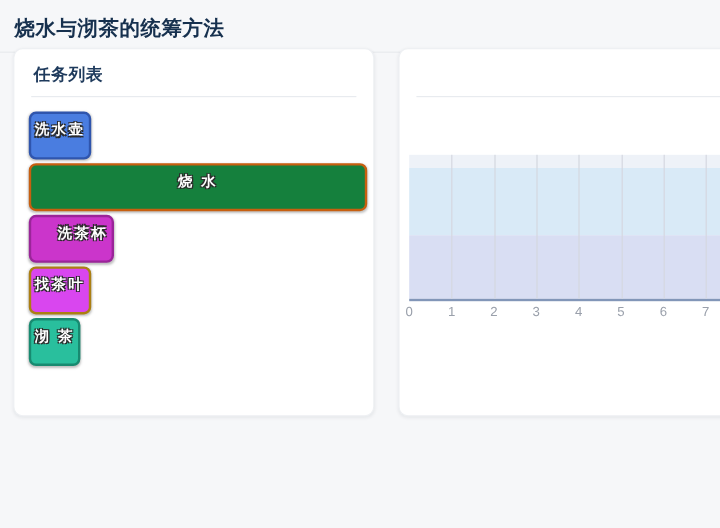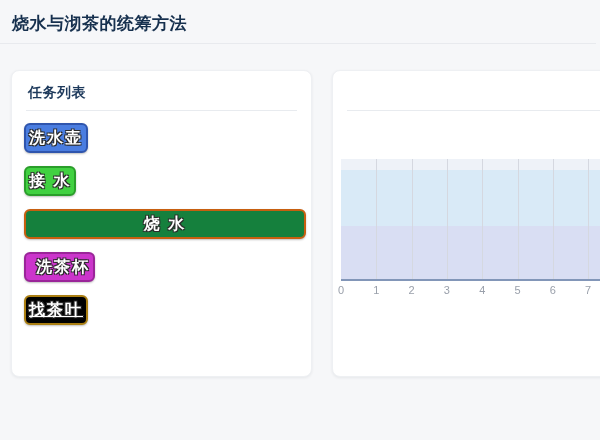--- a/index.html
+++ b/index.html
@@ -10,40 +10,40 @@
   }
   .page-header{
     position:absolute;left:0;top:0;width:596px;height:44px;
     border-bottom:1px solid #e8eaee;box-sizing:border-box;
   }
   .page-title{
     margin:0;position:absolute;left:12px;top:12px;
     font-size:17px;font-weight:bold;color:#16304e;letter-spacing:.5px;
   }
   .panel{
-    position:absolute;top:70px;height:307px;background:#ffffff;
+    position:absolute;top:40px;height:307px;background:#ffffff;
     border:1px solid #eef0f3;border-radius:8px;box-sizing:border-box;
     box-shadow:0 1px 3px rgba(16,24,40,.07);overflow:hidden;
   }
   .task-panel{left:11px;width:301px;}
   .timeline-panel{left:332px;width:600px;}
   .panel-title{
     position:absolute;left:16px;top:13px;
     font-size:14px;font-weight:bold;color:#1e3a5c;letter-spacing:.5px;
   }
   .panel-divider{
     position:absolute;left:14px;right:14px;top:39px;height:0;
     border-top:1px solid #e8ebef;
   }
   .task-list{position:absolute;left:12px;top:52px;right:8px;}
   .task-row{margin-bottom:13px;height:30px;}
   .task-btn{
-    display:inline-block;box-sizing:border-box;height:30px;line-height:26px;
+    display:inline-block;box-sizing:border-box;height:40px;line-height:26px;
     border:2px solid;border-radius:6px;padding:0 3px;
-    color:#ffffff;font-size:16px;font-weight:bold;text-align:center;
+    color:#ffffff;font-size:12px;font-weight:bold;text-align:center;
     letter-spacing:2px;cursor:pointer;vertical-align:top;
     text-shadow:-1px -1px 0 #2b2b2b,1px -1px 0 #2b2b2b,-1px 1px 0 #2b2b2b,1px 1px 0 #2b2b2b;
     box-shadow:0 1px 2px rgba(0,0,0,.25);
   }
   .chart-area{position:absolute;left:0;top:0;right:0;bottom:0;}
   .band{position:absolute;left:8px;right:0;}
   .band-strip{top:88px;height:11px;}
   .band-lane1{top:99px;height:56px;}
   .band-lane2{top:155px;height:53px;}
   .axis-line{position:absolute;left:8px;right:0;top:208px;height:2px;}
@@ -58,24 +58,24 @@
 
 <div class="page-header">
   <h1 class="page-title">烧水与沏茶的统筹方法</h1>
 </div>
 
 <div class="panel task-panel">
   <div class="panel-title">任务列表</div>
   <div class="panel-divider"></div>
   <div class="task-list">
       <div class="task-row"><div class="task-btn" style="background: rgb(74, 125, 224); border-color: rgb(47, 85, 173); min-width: 35px;">洗水壶</div></div>
-      <div class="task-row"><div class="task-btn" style="background: rgb(65, 209, 65); border-color: rgb(42, 158, 42); min-width: 35px;">接 水</div></div>
       <div class="task-row"><div class="task-btn" style="background: #15803d; border-color: rgb(199, 95, 16); min-width: 282px;">烧 水</div></div>
       <div class="task-row"><div class="task-btn" style="background: rgb(203, 53, 203); border-color: rgb(154, 37, 153); min-width: 71px; text-align: right;">洗茶杯</div></div>
-      <div class="task-row"><div class="task-btn" style="background: #000000; border-color: rgb(171, 127, 18); min-width: 35px; text-decoration: underline;">找茶叶</div></div>
+      <div class="task-row"><div class="task-btn" style="background: #d946ef; border-color: rgb(171, 127, 18); min-width: 35px;">找茶叶</div></div>
+      <div class="task-row"><div class="task-btn" style="background: rgb(41, 191, 157); border-color: rgb(24, 138, 112); min-width: 35px;">沏 茶</div></div>
     </div>
 </div>
 
 <div class="panel timeline-panel">
   <div class="panel-divider"></div>
   <div class="chart-area">
     <div class="band band-strip" style="background: rgb(238, 242, 248);"></div>
     <div class="band band-lane1" style="background: rgb(217, 234, 247);"></div>
     <div class="band band-lane2" style="background: rgb(217, 222, 243);"></div>
     <div class="axis-line" style="background: rgb(130, 150, 184);"></div>

